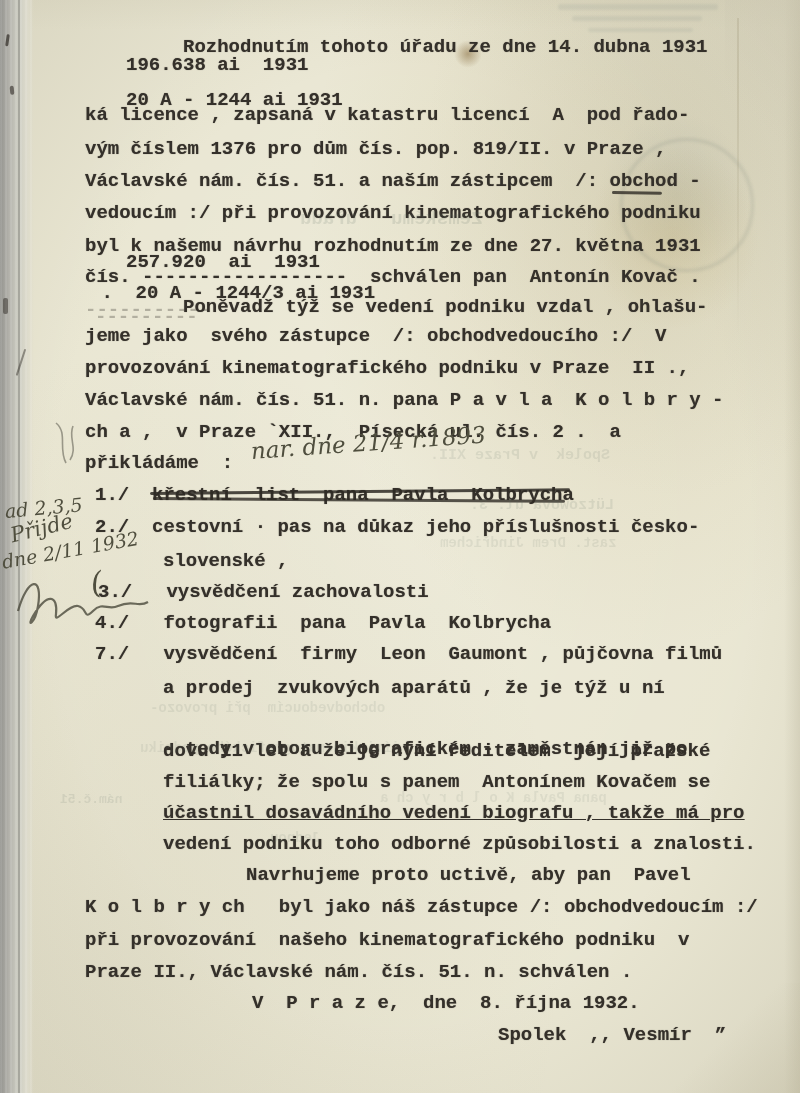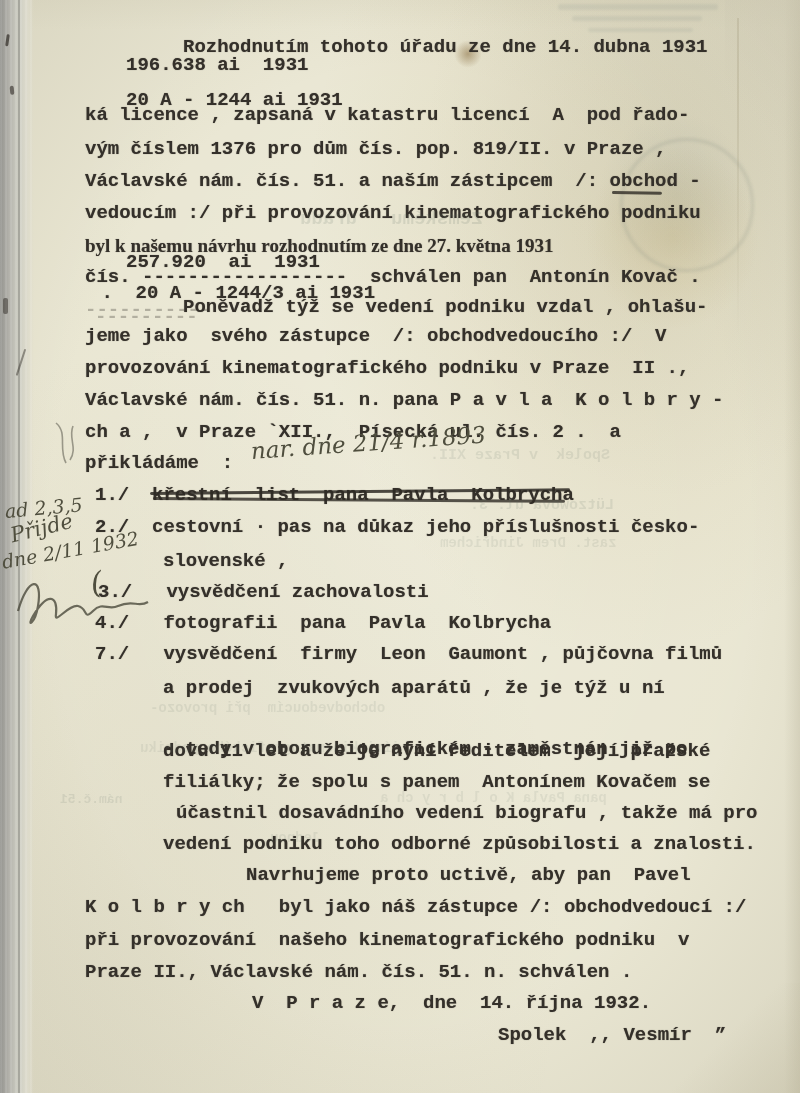--- a/index.html
+++ b/index.html
@@ -82,21 +82,21 @@
   <svg class="scribble" style="left:48px;top:418px" width="40" height="50" viewBox="0 0 40 50">
     <path d="M8 5 C 20 15, 10 30, 18 45 M25 8 C 20 20, 30 30, 22 42" fill="none" stroke="#57554a" stroke-width="1.6" opacity="0.55"></path>
   </svg>
 <div class="line" style="left: 183px; top: 36px;">Rozhodnutím tohoto úřadu ze dne 14. dubna 1931</div>
     <div class="line" style="left: 126px; top: 54px;">196.638 ai  1931</div>
     <div class="line" style="left: 126px; top: 89px;">20 A - 1244 ai 1931</div>
     <div class="line" style="left: 85px; top: 104px;">ká licence , zapsaná v katastru licencí  A  pod řado-</div>
     <div class="line" style="left: 85px; top: 138px;">vým číslem 1376 pro dům čís. pop. 819/II. v Praze ,</div>
     <div class="line" style="left: 85px; top: 170px;">Václavské nám. čís. 51. a naším zástipcem  /: obchod -</div>
     <div class="line" style="left: 85px; top: 202px;">vedoucím :/ při provozování kinematografického podniku</div>
-    <div class="line" style="left: 85px; top: 235px; font-family: Liberation Serif, serif;">byl k našemu návrhu rozhodnutím ze dne 27. května 1931</div>
+    <div class="line" style="left: 85px; top: 235px;">byl k našemu návrhu rozhodnutím ze dne 27. května 1931</div>
     <div class="line" style="left: 126px; top: 251px;">257.920  ai  1931</div>
     <div class="line" style="left: 85px; top: 266px;">čís. ------------------  schválen pan  Antonín Kovač .</div>
     <div class="line" style="left: 90px; top: 282px;"> .  20 A - 1244/3 ai 1931</div>
     <div class="line faint" style="left: 85px; top: 299px;">-----------</div>
     <div class="line faint" style="left: 95px; top: 306px;">---------</div>
     <div class="line" style="left: 183px; top: 296px;">Poněvadž týž se vedení podniku vzdal , ohlašu-</div>
     <div class="line" style="left: 85px; top: 325px;">jeme jako  svého zástupce  /: obchodvedoucího :/  V</div>
     <div class="line" style="left: 85px; top: 357px;">provozování kinematografického podniku v Praze  II .,</div>
     <div class="line" style="left: 85px; top: 389px;">Václavské nám. čís. 51. n. pana P a v l a  K o l b r y -</div>
     <div class="line" style="left: 85px; top: 421px;">ch a ,  v Praze `XII.,  Písecká ul. čís. 2 .  a</div>
@@ -104,27 +104,27 @@
     <div class="line" style="left: 95px; top: 484px;">1./  křestní  list  pana  Pavla  Kolbrycha</div>
     <div class="line" style="left: 95px; top: 516px;">2./  cestovní · pas na důkaz jeho příslušnosti česko-</div>
     <div class="line" style="left: 163px; top: 550px;">slovenské ,</div>
     <div class="line" style="left: 98px; top: 581px;">3./   vysvědčení zachovalosti</div>
     <div class="line" style="left: 95px; top: 612px; font-family: Liberation Mono, monospace;">4./   fotografii  pana  Pavla  Kolbrycha</div>
     <div class="line" style="left: 95px; top: 643px;">7./   vysvědčení  firmy  Leon  Gaumont , půjčovna filmů</div>
     <div class="line" style="left: 163px; top: 677px;">a prodej  zvukových aparátů , že je týž u ní</div>
     <div class="line" style="left: 163px; top: 738px;">- tedy v oboru biografickém - zaměstnán již po</div>
     <div class="line" style="left: 163px; top: 740px;">dovu 11 let a že je nyní ředitelem  její pražské</div>
     <div class="line" style="left: 163px; top: 771px;">filiálky; že spolu s panem  Antonínem Kovačem se</div>
-    <div class="line" style="left: 176px; top: 802px;">účastnil dosavádního vedení biografu , takže má pro</div>
+    <div class="line" style="left: 163px; top: 802px; text-decoration: underline;">účastnil dosavádního vedení biografu , takže má pro</div>
     <div class="line" style="left: 163px; top: 833px;">vedení podniku toho odborné způsobilosti a znalosti.</div>
     <div class="line" style="left: 246px; top: 864px;">Navrhujeme proto uctivě, aby pan  Pavel</div>
-    <div class="line" style="left: 85px; top: 896px;">K o l b r y ch   byl jako náš zástupce /: obchodvedoucí :/</div>
+    <div class="line" style="left: 85px; top: 896px;">K o l b r y ch   byl jako náš zástupce /: obchodvedoucím :/</div>
     <div class="line" style="left: 85px; top: 929px;">při provozování  našeho kinematografického podniku  v</div>
     <div class="line" style="left: 85px; top: 961px;">Praze II., Václavské nám. čís. 51. n. schválen .</div>
-    <div class="line" style="left: 252px; top: 992px;">V  P r a z e,  dne  14. října 1932.</div>
+    <div class="line" style="left: 252px; top: 992px;">V  P r a z e,  dne  8. října 1932.</div>
     <div class="line" style="left: 498px; top: 1024px;">Spolek  ,, Vesmír  ”</div>
     <div class="hand" style="left: 250px; top: 438px; font-size: 23px; transform: rotate(-4deg);">nar. dne 21/4 r.1893</div>
     <div class="hand" style="left: 4px; top: 500px; font-size: 19px; transform: rotate(-5deg);">ad 2,3,5</div>
     <div class="hand" style="left: 8px; top: 524px; font-size: 21px; transform: rotate(-14deg);">Přijde</div>
     <div class="hand" style="left: 0px; top: 551px; font-size: 19px; transform: rotate(-10deg);">dne 2/11 1932</div>
     <div class="hand" style="left: 88px; top: 566px; font-size: 30px; transform: rotate(-8deg);">(</div>
     <div class="stroke" style="left: 150px; top: 492px; width: 420px; height: 3px; transform: rotate(-0.5deg); opacity: 0.85;"></div>
     <div class="stroke" style="left: 153px; top: 497px; width: 412px; height: 2.5px; transform: rotate(0.4deg); opacity: 0.8;"></div>
     <div class="stroke" style="left: 612px; top: 191px; width: 50px; height: 2.5px; transform: rotate(1deg); opacity: 0.8;"></div>
     <div class="stroke" style="left: 6px; top: 34px; width: 3px; height: 12px; transform: rotate(8deg); opacity: 0.7;"></div>

